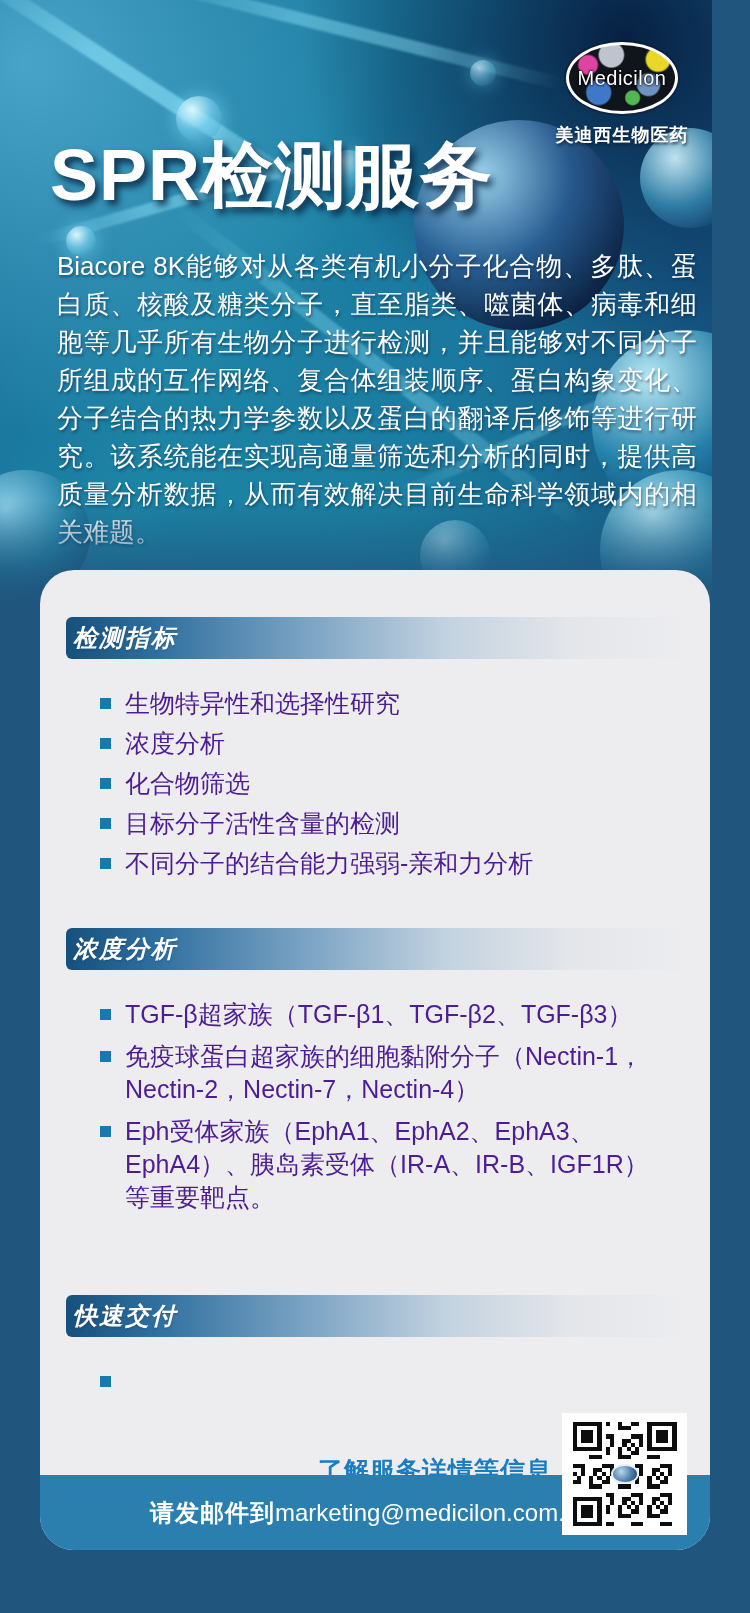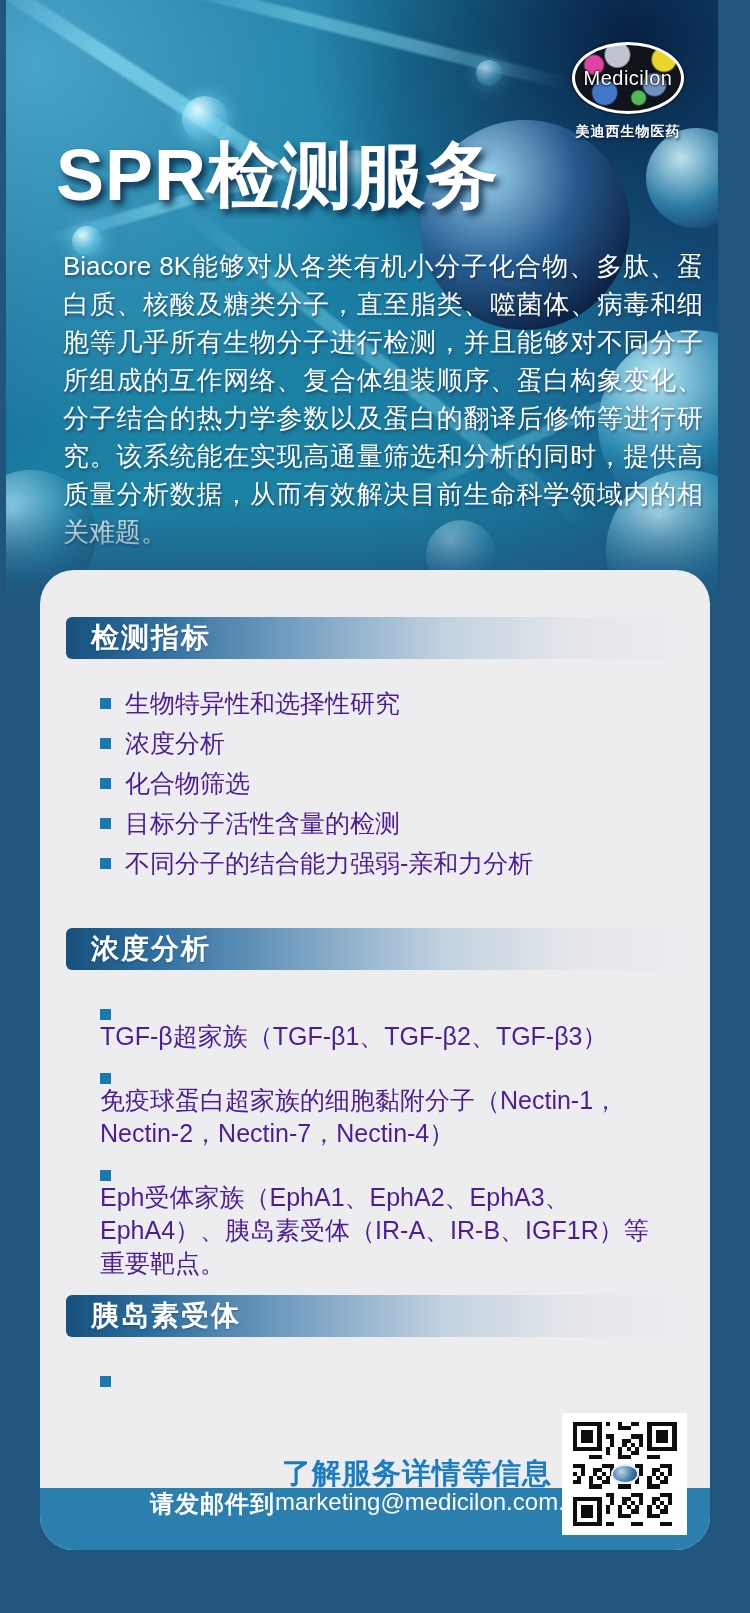--- a/index.html
+++ b/index.html
@@ -15,21 +15,21 @@
     font-family:"Liberation Sans","DejaVu Sans",sans-serif;
     background:#0d3a63;
   }
   .page{
     position:relative;width:750px;height:1613px;overflow:hidden;
     background:var(--page-dark-blue,#20567e);
   }
 
   
   .hero{
-    position:absolute;left:6px;top:0;width:712px;height:620px;overflow:hidden;
+    position:absolute;left:0;top:0;width:712px;height:620px;overflow:hidden;
     background:
       radial-gradient(circle at 88% 6%, rgba(6,28,62,.95) 0%, rgba(6,28,62,0) 38%),
       radial-gradient(circle at 4% 10%, rgba(110,210,240,.55) 0%, rgba(110,210,240,0) 42%),
       radial-gradient(circle at 55% 100%, rgba(26,150,170,.55) 0%, rgba(26,150,170,0) 65%),
       linear-gradient(118deg,#186a95 0%,#1d7fa4 38%,#1b6f9c 62%,#113e6f 100%);
   }
   .hero::after{
     content:"";position:absolute;left:0;right:0;bottom:0;height:120px;
     background:linear-gradient(180deg, rgba(32,86,126,0) 0%, var(--page-dark-blue,#20567e) 85%);
   }
@@ -73,21 +73,21 @@
       radial-gradient(circle at 60% 80%, rgba(90,200,90,.9) 0 8%, rgba(90,200,90,0) 10%),
       radial-gradient(circle at 40% 15%, rgba(200,205,215,.95) 0 14%, rgba(200,205,215,0) 16%),
       radial-gradient(circle at 28% 72%, rgba(70,130,220,.9) 0 13%, rgba(70,130,220,0) 15%),
       radial-gradient(circle at 75% 60%, rgba(120,160,210,.9) 0 12%, rgba(120,160,210,0) 14%),
       #10151c;
     display:flex;align-items:center;justify-content:center;
     box-shadow:0 0 0 2px rgba(10,25,45,.45);
   }
   .logo-text{color:#fff;font-size:20px;letter-spacing:.5px;
     text-shadow:0 0 3px #000,0 0 2px #000;}
-  .company-name{margin-top:9px;color:#fff;font-weight:bold;font-size:14px;letter-spacing:1px;
+  .company-name{margin-top:9px;color:#fff;font-weight:bold;font-size:18px;letter-spacing:1px;
     text-shadow:1px 2px 3px rgba(5,25,50,.8);}
 
   .title{
     position:absolute;left:50px;top:128px;margin:0;
     color:#fff;font-size:72px;font-weight:bold;letter-spacing:1px;
     text-shadow:4px 5px 7px rgba(6,32,60,.85);
   }
   .intro{
     position:absolute;left:57px;top:247px;width:640px;margin:0;
     color:#fff;font-size:26px;line-height:38px;text-align:justify;
@@ -99,36 +99,36 @@
     position:absolute;left:40px;top:570px;width:670px;height:980px;
     background:#ededf0;border-radius:34px;
   }
   .sec{position:absolute;left:26px;right:12px;}
   .sec-0{top:47px;} .sec-1{top:358px;} .sec-2{top:725px;}
   .sec-bar{
     height:42px;border-radius:6px;
     background:linear-gradient(90deg,#16507d 0%,#2e6f9f 14%,#7ba3c4 38%,#c2d2e0 60%,#e4e6ea 80%,#ededf0 100%);
     display:flex;align-items:center;
   }
-  .sec-title{color:#fff;font-size:28px;font-weight:bold;letter-spacing:2px;padding-left:25px;
-    text-shadow:0 1px 2px rgba(20,60,95,.5);}
+  .sec-title{color:#fff;font-size:24px;font-weight:bold;letter-spacing:2px;padding-left:7px;
+    text-shadow:0 1px 2px rgba(20,60,95,.5);font-style:italic;}
   .sec-list{list-style:none;margin:28px 0 0;padding:0 28px 0 34px;}
   .sec-item{display:flex;margin-bottom:7px;font-size:25px;line-height:33px;color:#4c1d95;}
   .bullet{flex:0 0 auto;width:11px;height:11px;background:var(--bullet-blue,#1779ad);margin:11px 14px 0 0;}
-  .sec-1 .sec-item{margin-bottom:9px;flex-direction:column;}
+  .sec-1 .sec-item{margin-bottom:9px;}
 
   .info-text{
     position:absolute;top:884px;right:158px;
-    color:var(--link-blue,#1b7cc1);font-size:29px;font-weight:bold;letter-spacing:1px;
+    color:var(--link-blue,#1b7cc1);font-size:25px;font-weight:bold;letter-spacing:1px;
   }
   .email-bar{
-    position:absolute;left:0;right:0;bottom:0;height:62px;
+    position:absolute;left:0;right:0;bottom:0;height:75px;
     background:var(--accent-bar-blue,#2b7fae);
     border-radius:0 0 34px 34px;
-    display:flex;padding-left:110px;
+    display:flex;align-items:center;padding-left:110px;
     color:#fff;font-size:24px;
   }
   .email-prefix{font-weight:bold;letter-spacing:1px;}
   .email{font-weight:normal;}
 
   .qr-wrap{
     position:absolute;left:522px;top:843px;width:125px;height:122px;
     background:#fff;padding:9px;z-index:2;
   }
   .qr-wrap svg{display:block;width:100%;height:100%;}
@@ -219,21 +219,21 @@
       </li>
             <li class="sec-item">
         <span class="bullet"></span>
         <span class="item-text">Eph受体家族（EphA1、EphA2、EphA3、EphA4）、胰岛素受体（IR-A、IR-B、IGF1R）等重要靶点。</span>
       </li>
           </ul>
   </section>
 
   <section class="sec sec-2">
     <div class="sec-bar">
-      <span class="sec-title">胰岛素受体</span>
+      <span class="sec-title">快速交付</span>
     </div>
     <ul class="sec-list">
 
     <li class="sec-item">
         <span class="bullet"></span>
       </li>
           </ul>
   </section>
 </div>
 

